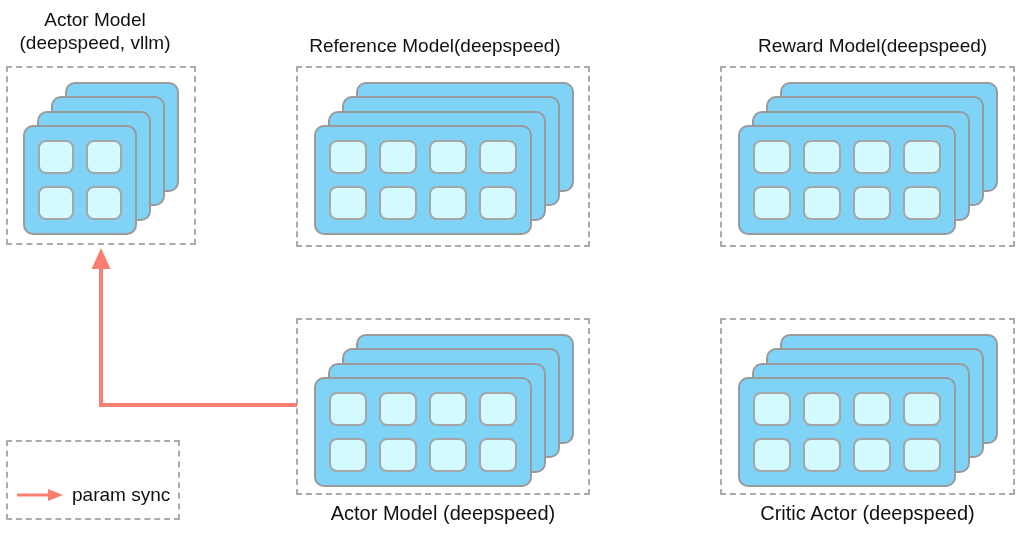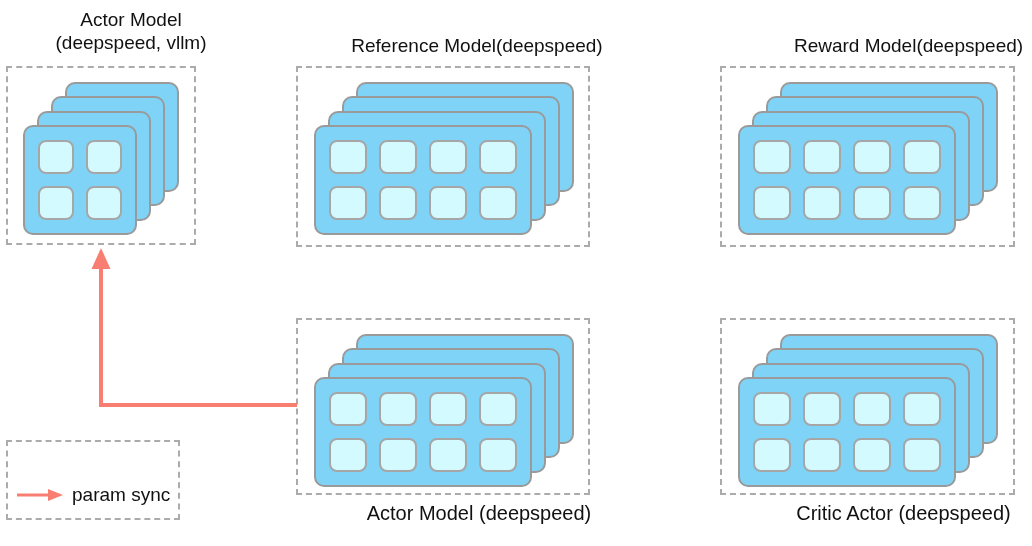--- a/index.html
+++ b/index.html
@@ -18,24 +18,23 @@
   }
 
   
   .node-title {
     position: absolute;
     text-align: center;
     font-size: 19px;
     line-height: 23px;
     color: var(--text, #111);
     white-space: nowrap;
-    padding-left: 36px;
   }
   .t1 { left: 0;   top: 8;  width: 190px; top: 8px; }
-  .t2 { left: 294px; top: 34px; width: 294px; }
+  .t2 { left: 288px; top: 34px; width: 294px; }
   .t3 { left: 725px; top: 34px; width: 295px; }
   .t4 { left: 296px; top: 502px; width: 294px; font-size: 20px; }
   .t5 { left: 720px; top: 502px; width: 295px; font-size: 20px; }
 
   
   .box {
     position: absolute;
     border: 2px dashed var(--dashed-border, #ababab);
     box-sizing: border-box;
     background: #ffffff;

